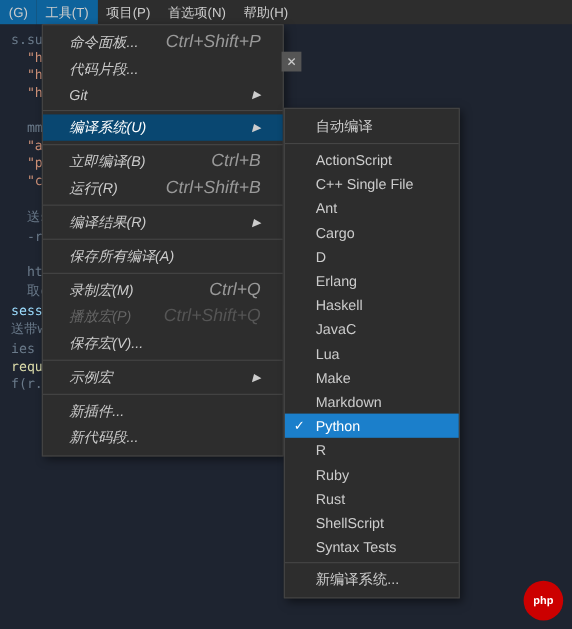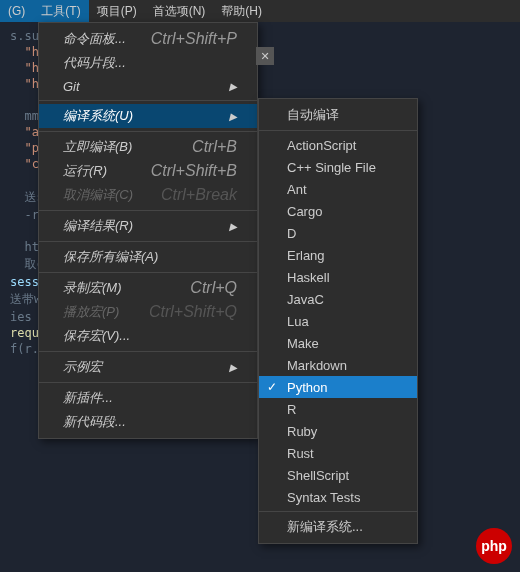--- a/index.html
+++ b/index.html
@@ -158,21 +158,21 @@
       bottom: 8px;
       right: 8px;
       width: 36px;
       height: 36px;
       background: #cc0000;
       border-radius: 50%;
       display: flex;
       align-items: center;
       justify-content: center;
       color: white;
-      font-size: 14px;
+      font-size: 10px;
       font-weight: bold;
       font-family: Arial, sans-serif;
       z-index: 10;
     }
 
     
     .close-btn {
       position: absolute;
       top: 25px;
       right: 0px;
@@ -243,24 +243,20 @@
     </div>
     <div class="menu-separator"></div>
     <div class="menu-item">
       <span>立即编译(B)</span>
       <span class="shortcut">Ctrl+B</span>
     </div>
     <div class="menu-item">
       <span>运行(R)</span>
       <span class="shortcut">Ctrl+Shift+B</span>
     </div>
-    <div class="menu-item disabled">
-      <span>取消编译(C)</span>
-      <span class="shortcut">Ctrl+Break</span>
-    </div>
     <div class="menu-separator"></div>
     <div class="menu-item">
       <span>编译结果(R)</span>
       <span class="arrow">▶</span>
     </div>
     <div class="menu-separator"></div>
     <div class="menu-item">
       <span>保存所有编译(A)</span>
     </div>
     <div class="menu-separator"></div>

